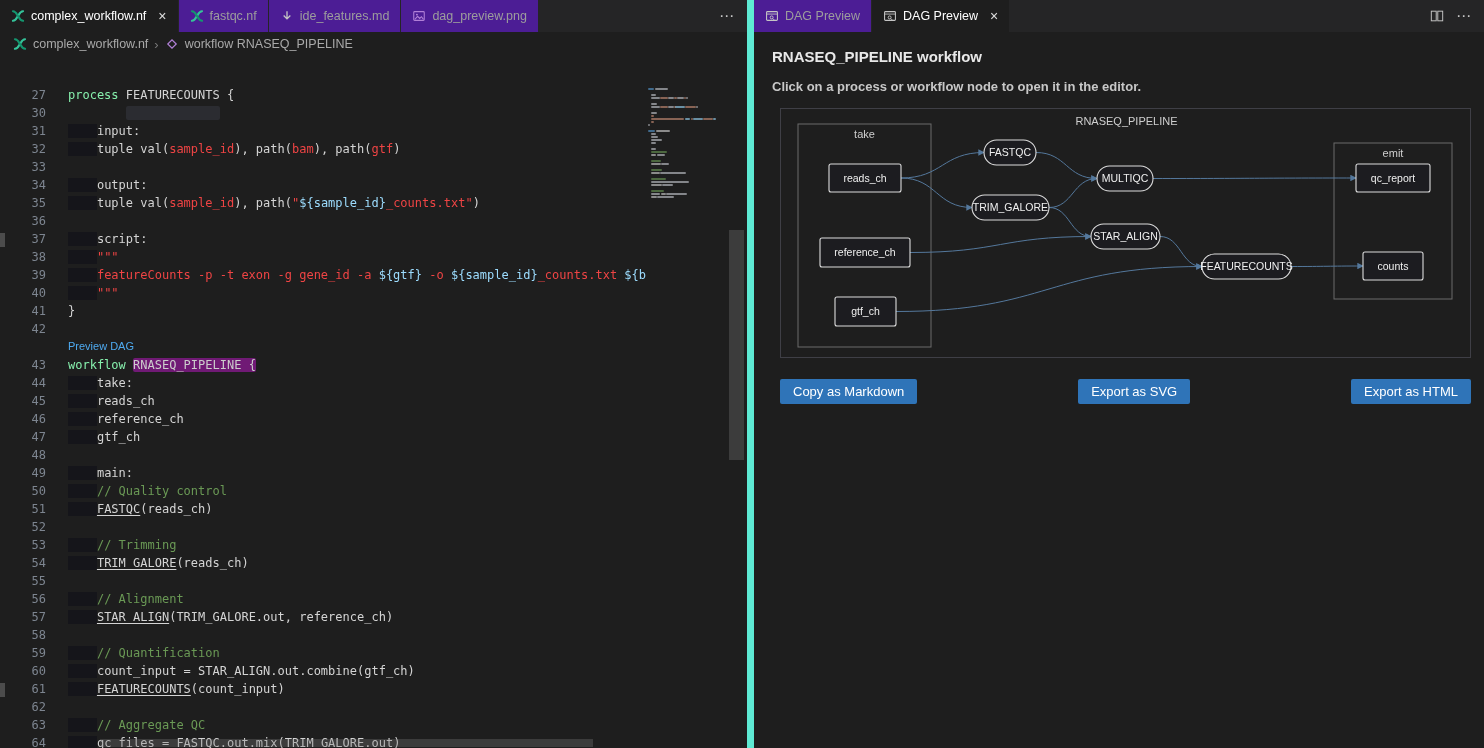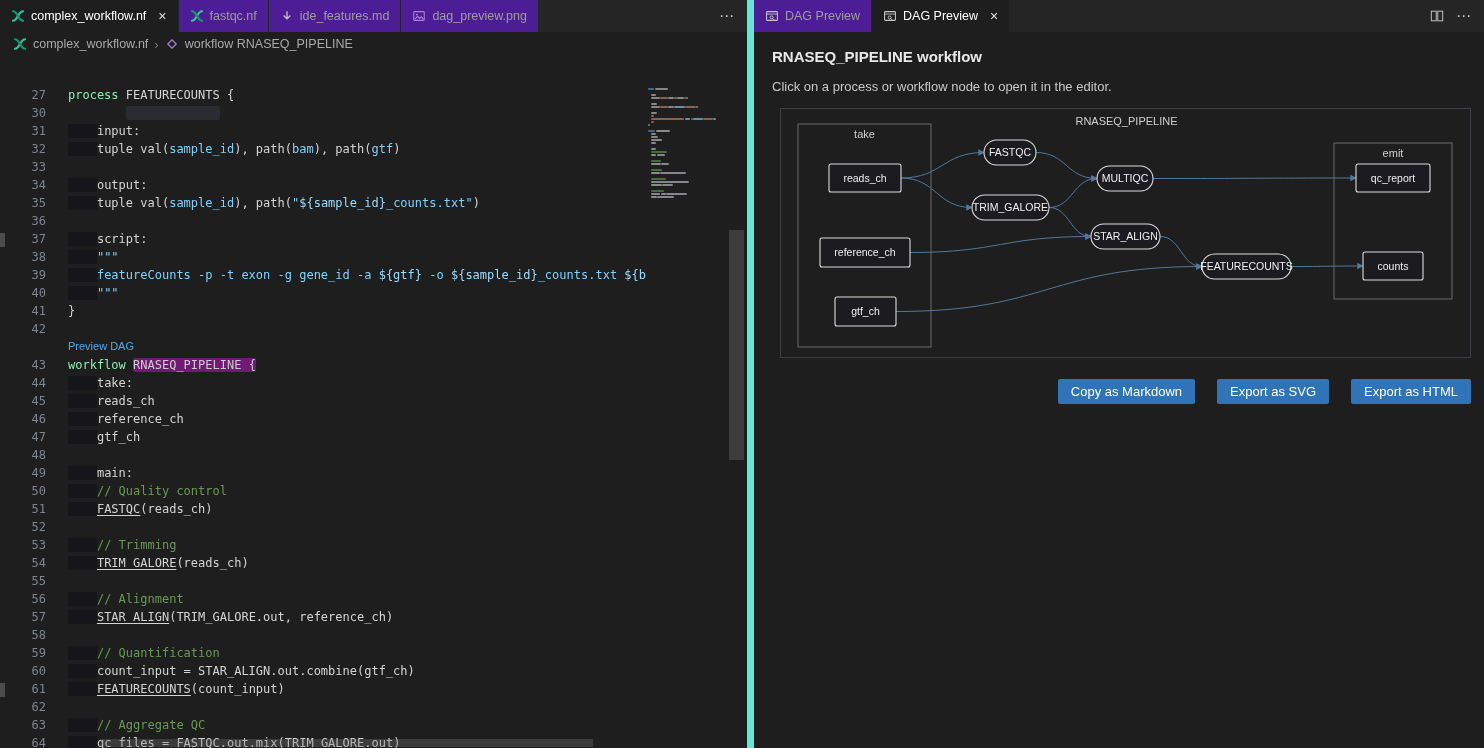--- a/index.html
+++ b/index.html
@@ -35,48 +35,48 @@
   
   .editor-wrap { position:relative; flex:1; overflow:hidden; background:#1e1e1e;margin-top:30px; }
   .code-area { position:absolute; top:0; left:0; right:99px; bottom:0; overflow:hidden;
                font-family:"DejaVu Sans Mono","Liberation Mono",monospace; font-size:12px;
                line-height:18px; white-space:pre; }
   .row { height:18px; display:flex; }
   .gutter { width:46px; flex:none; text-align:right; color:#7d8590; font-size:12px; user-select:none; }
   .codeline { padding-left:22px; }
   .kw  { color:#86efac; }
   .pl  { color:#d4d4d4; }
-  .str { color:#7dd3fc; }
+  .str { color:#ef4444; }
   .ipl { color:#9cdcfe; }
   .com { color:#6a9955; }
   .lnk { color:#d4d4d4; text-decoration:underline; text-underline-offset:2px; cursor:pointer; }
   .ind { background:#15151a; }
   .ghost { background:#2b2c31; border-radius:2px; }
   .hl  { background:#701a75; border-radius:2px; }
   .lens-row .codeline { line-height:17px; }
   .lens { font-family:"Liberation Sans","DejaVu Sans",sans-serif; font-size:11px; color:#4eaaf0; cursor:pointer; }
 
   .minimap { position:absolute; top:0; right:21px; width:78px; bottom:0; cursor:pointer; }
   .mm-seg { position:absolute; height:2px; opacity:.6; border-radius:1px; }
   .vthumb { position:absolute; right:3px; top:144px; width:15px; height:230px; background:rgba(121,121,121,.33); cursor:pointer; }
   .hthumb { position:absolute; left:100px; bottom:1px; width:493px; height:8px; background:rgba(121,121,121,.33); cursor:pointer; }
   .margin-mark { position:absolute; left:0; width:5px; height:14px; background:#4c4c4c; }
   .m1 { top:147px; } .m2 { top:597px; }
 
   
   .panel-body { flex:1; padding:16px 20px 0 18px; overflow:hidden; }
   .panel-title { font-size:15px; font-weight:bold; color:#e8e8e8; }
-  .panel-sub { font-size:13px; color:#c8c8c8; margin-top:14px; }
+  .panel-sub { font-size:13px; color:#c8c8c8; margin-top:14px;font-weight:bold; }
   .dag-box { margin-top:14px; margin-left:8px; width:691px; height:250px;
              border:1px solid #3f3f46; position:relative; }
   .dag-box svg { display:block; }
   .dag-title, .dag-cluster-label { font:11px "Liberation Sans",sans-serif; fill:#cfcfcf; }
   .dag-node-label { font:10.5px "Liberation Sans",sans-serif; fill:#efefef; }
   .dag-node { cursor:pointer; }
-  .btn-row { width:691px; margin-left:8px; display:flex; justify-content:flex-end; gap:22px; margin-top:21px; }
+  .btn-row { width:691px; margin-left:8px; display:flex; justify-content:space-between; gap:22px; margin-top:21px; }
   .btn { color:#ffffff; font-size:13px; font-family:inherit; padding:5px 13px; border:none;
          border-radius:2px; cursor:pointer; }
 </style>
 </head>
 <body>
 
 <div class="app">
 
   <div class="left-group">
     <div class="tabbar">

